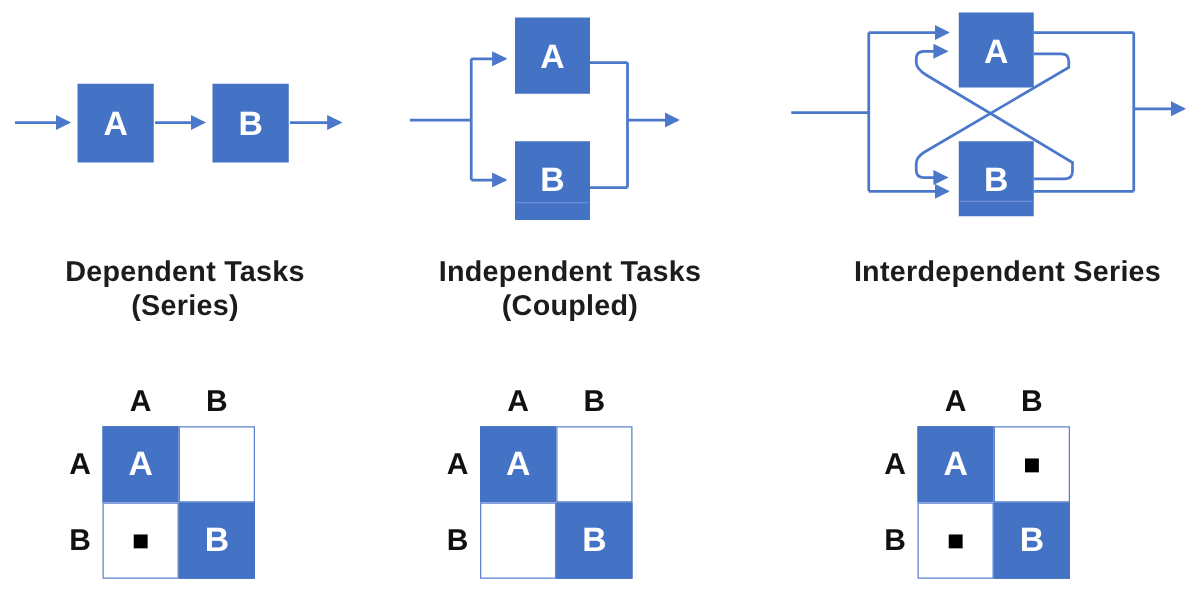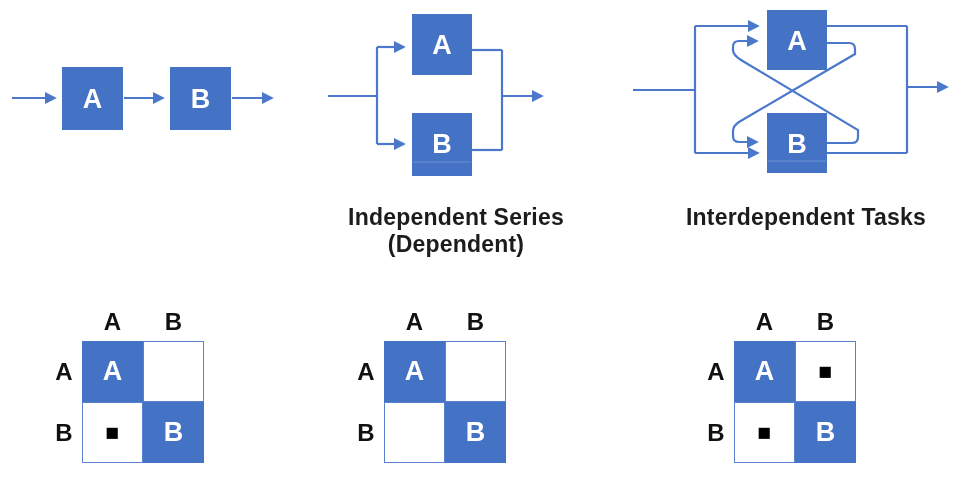--- a/index.html
+++ b/index.html
@@ -109,26 +109,30 @@
 
       <path d="M227,143 H252 Q258,143 258,137 V130 L141,60 Q133,55 133,50 V47 Q133,41 139,41 H157" marker-end="url(#arrw)"></path>
     </g>
     <rect x="167" y="10" width="60" height="60" fill="#4472C4"></rect>
     <rect x="167" y="113" width="60" height="60" fill="#4472C4"></rect>
     <line x1="168" y1="161" x2="226" y2="161" stroke="#7f9ddb" stroke-width="1" opacity="0.7"></line>
     <text class="box-letter" x="197" y="41" text-anchor="middle" dominant-baseline="central">A</text>
     <text class="box-letter" x="197" y="144" text-anchor="middle" dominant-baseline="central">B</text>
   </svg>
 
+  <div class="caption" style="left:18px">
+    <div>Dependent Tasks</div>
+    <div>(Series)</div>
+  </div>
   <div class="caption" style="left:326px">
-    <div>Independent Series</div>
-    <div>(Dependent)</div>
+    <div>Independent Tasks</div>
+    <div>(Coupled)</div>
   </div>
   <div class="caption" style="left:676px">
-    <div>Interdependent Tasks</div>
+    <div>Interdependent Series</div>
   </div>
 
   <div class="dsm" style="left:46px;top:310px">
     <div class="corner"></div>
     <div class="hdr">A</div>
     <div class="hdr">B</div>
     <div class="rhdr">A</div>
     <div class="cell task">A</div>
     <div class="cell open"></div>
     <div class="rhdr">B</div>

